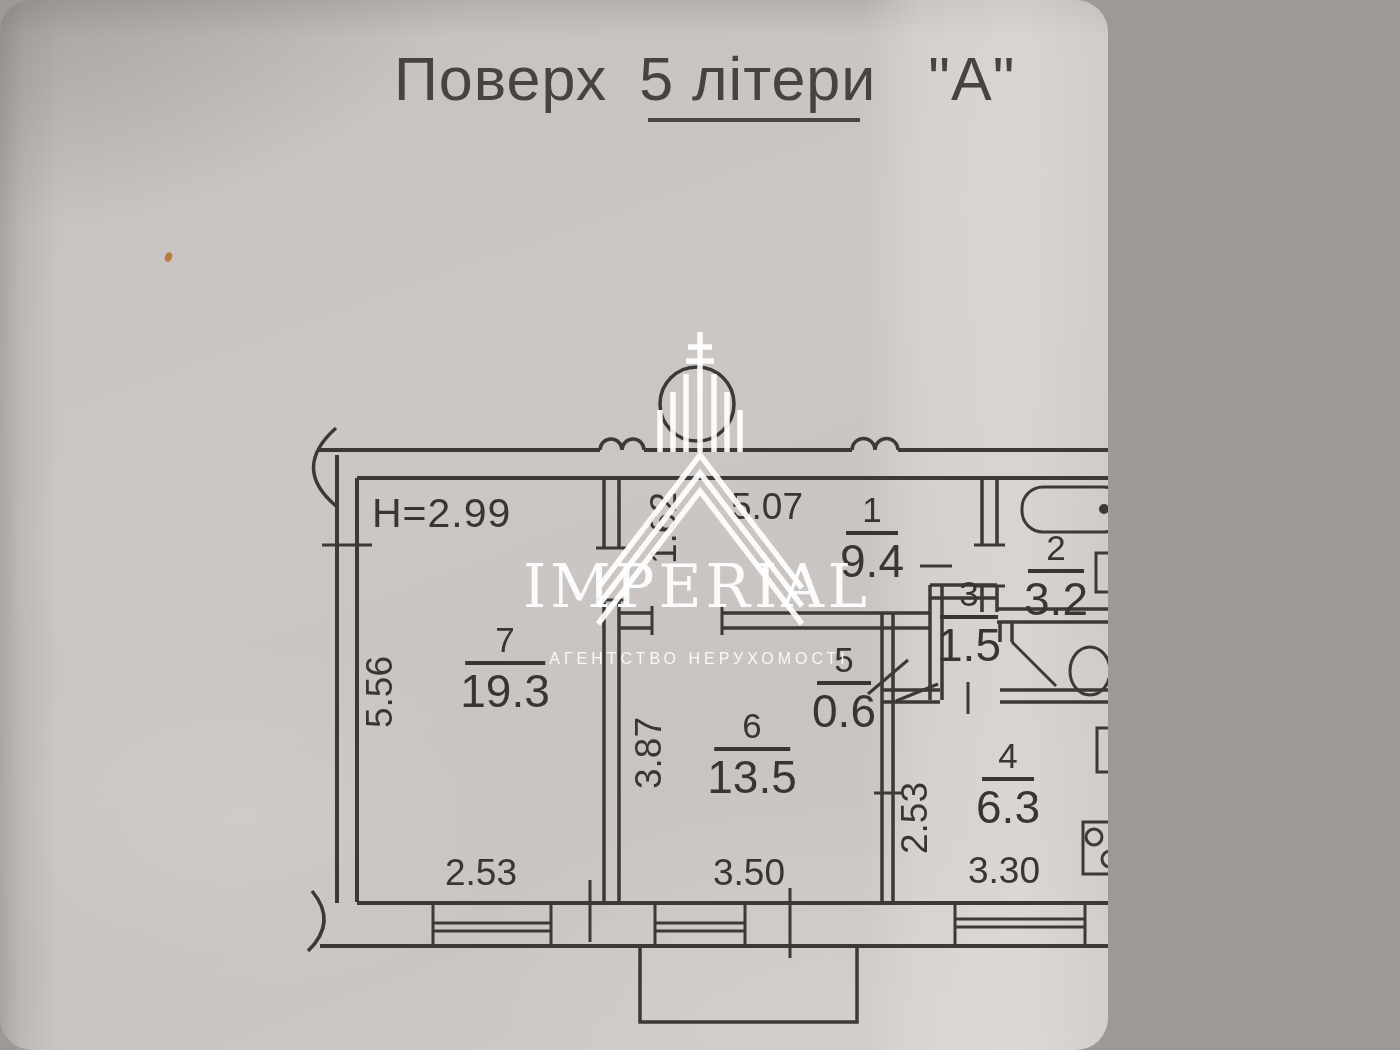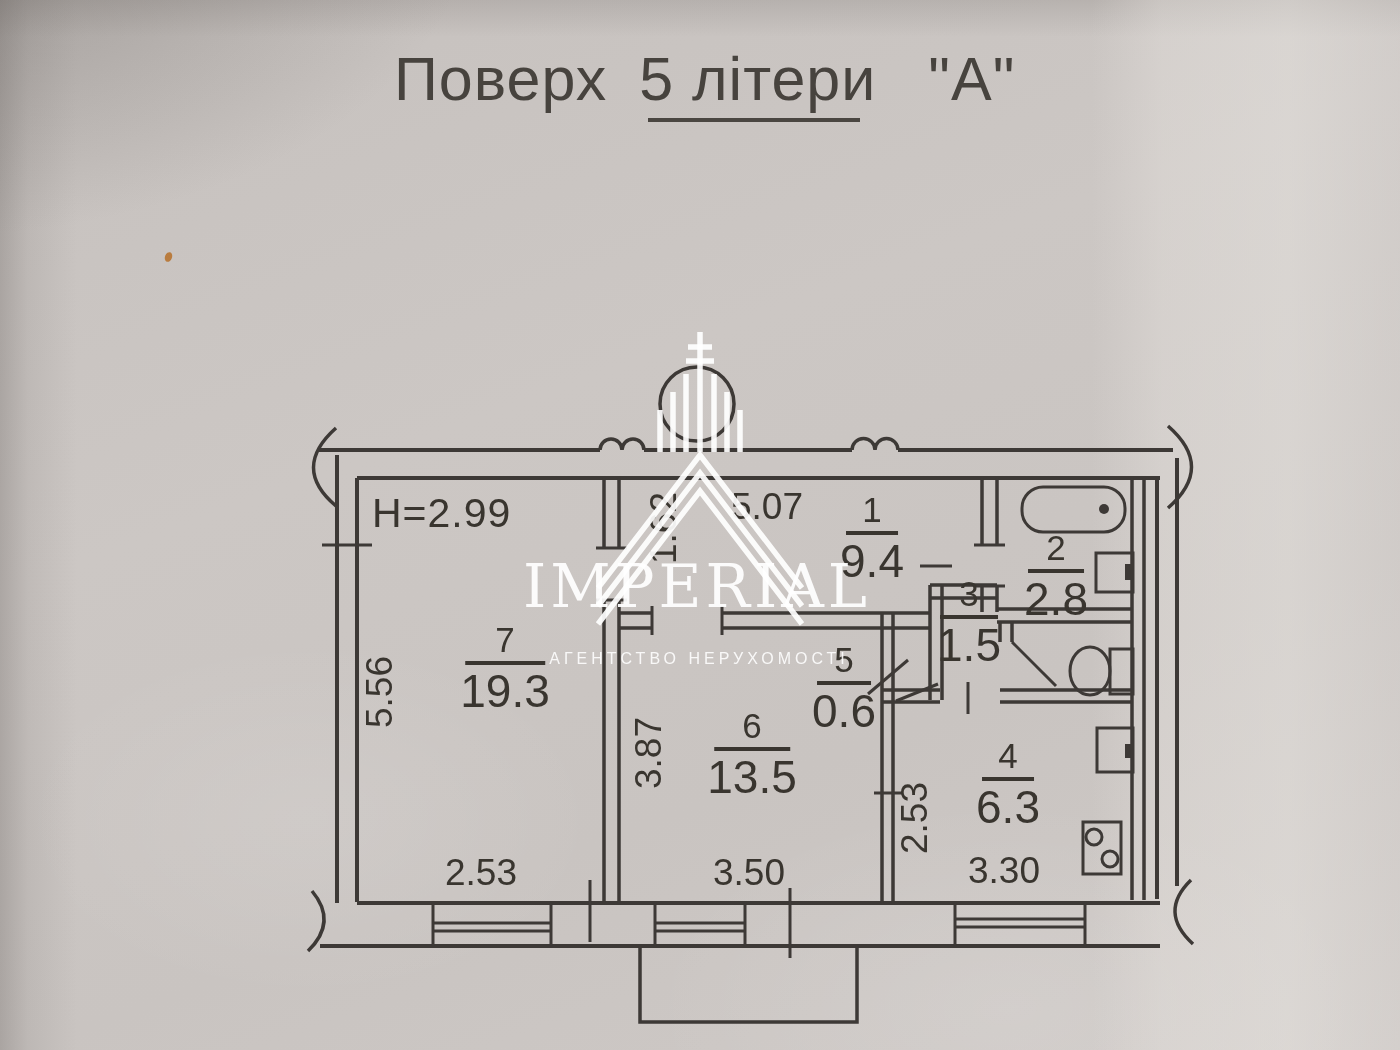--- a/index.html
+++ b/index.html
@@ -1,26 +1,27 @@
 <!DOCTYPE html>
 <html><head>
 <meta charset="utf-8">
 <style>
   html,body{margin:0;padding:0;background:#9e9997;}
   .page{
-    position:relative;width:1400px;height:1050px;overflow:hidden;
+    position:relative;width:1108px;height:1050px;overflow:hidden;
     font-family:"Liberation Sans",sans-serif;
     background:
       radial-gradient(900px 520px at -6% -8%, rgba(90,85,82,0.40), transparent 62%),
       linear-gradient(90deg, rgba(104,98,95,0.32) 0, rgba(104,98,95,0.12) 2%, transparent 5.5%),
       linear-gradient(90deg, transparent 78%, rgba(228,224,220,0.42) 83%, rgba(231,228,224,0.5) 92%, rgba(219,215,212,0.38) 100%),
       linear-gradient(180deg, rgba(116,110,106,0.22) 0, transparent 3.5%),
       radial-gradient(420px 260px at 22% 78%, rgba(255,255,255,0.10), transparent 70%),
       radial-gradient(520px 300px at 72% 96%, rgba(255,255,255,0.12), transparent 70%),
       linear-gradient(160deg, #c6c1be 0%, #ccc7c4 38%, #c9c4c1 68%, #cfcac7 100%);
+    border-radius: 32px;
   }
   .speck{position:absolute;left:165px;top:252px;width:7px;height:10px;border-radius:50%;
     background:#b56a1e;opacity:.8;transform:rotate(20deg);}
   
   .title{position:absolute;left:394px;top:44px;display:flex;align-items:baseline;
     font-size:61px;color:#47433e;letter-spacing:1px;white-space:nowrap;}
   .title .p2{margin-left:32px;}
   .title .p3{margin-left:52px;}
   .title-underline{position:absolute;left:648px;top:118px;width:212px;height:4px;background:#4a4641;}
   
@@ -173,21 +174,21 @@
   <div class="lbl vdim" style="left:664px;top:528px;">1.62</div>
 
   <div class="room-label" style="left:872px;top:492px;">
     <div class="rn">1</div>
     <div class="bar" style="width:52px;"></div>
     <div class="ra">9.4</div>
   </div>
   <div class="room-label" style="left:1056px;top:530px;">
     <div class="rn">2</div>
     <div class="bar" style="width:56px;"></div>
-    <div class="ra">2.8</div>
+    <div class="ra">3.2</div>
   </div>
   <div class="room-label" style="left:969px;top:576px;">
     <div class="rn">3</div>
     <div class="bar" style="width:58px;"></div>
     <div class="ra">1.5</div>
   </div>
   <div class="room-label" style="left:1008px;top:738px;">
     <div class="rn">4</div>
     <div class="bar" style="width:52px;"></div>
     <div class="ra">6.3</div>

